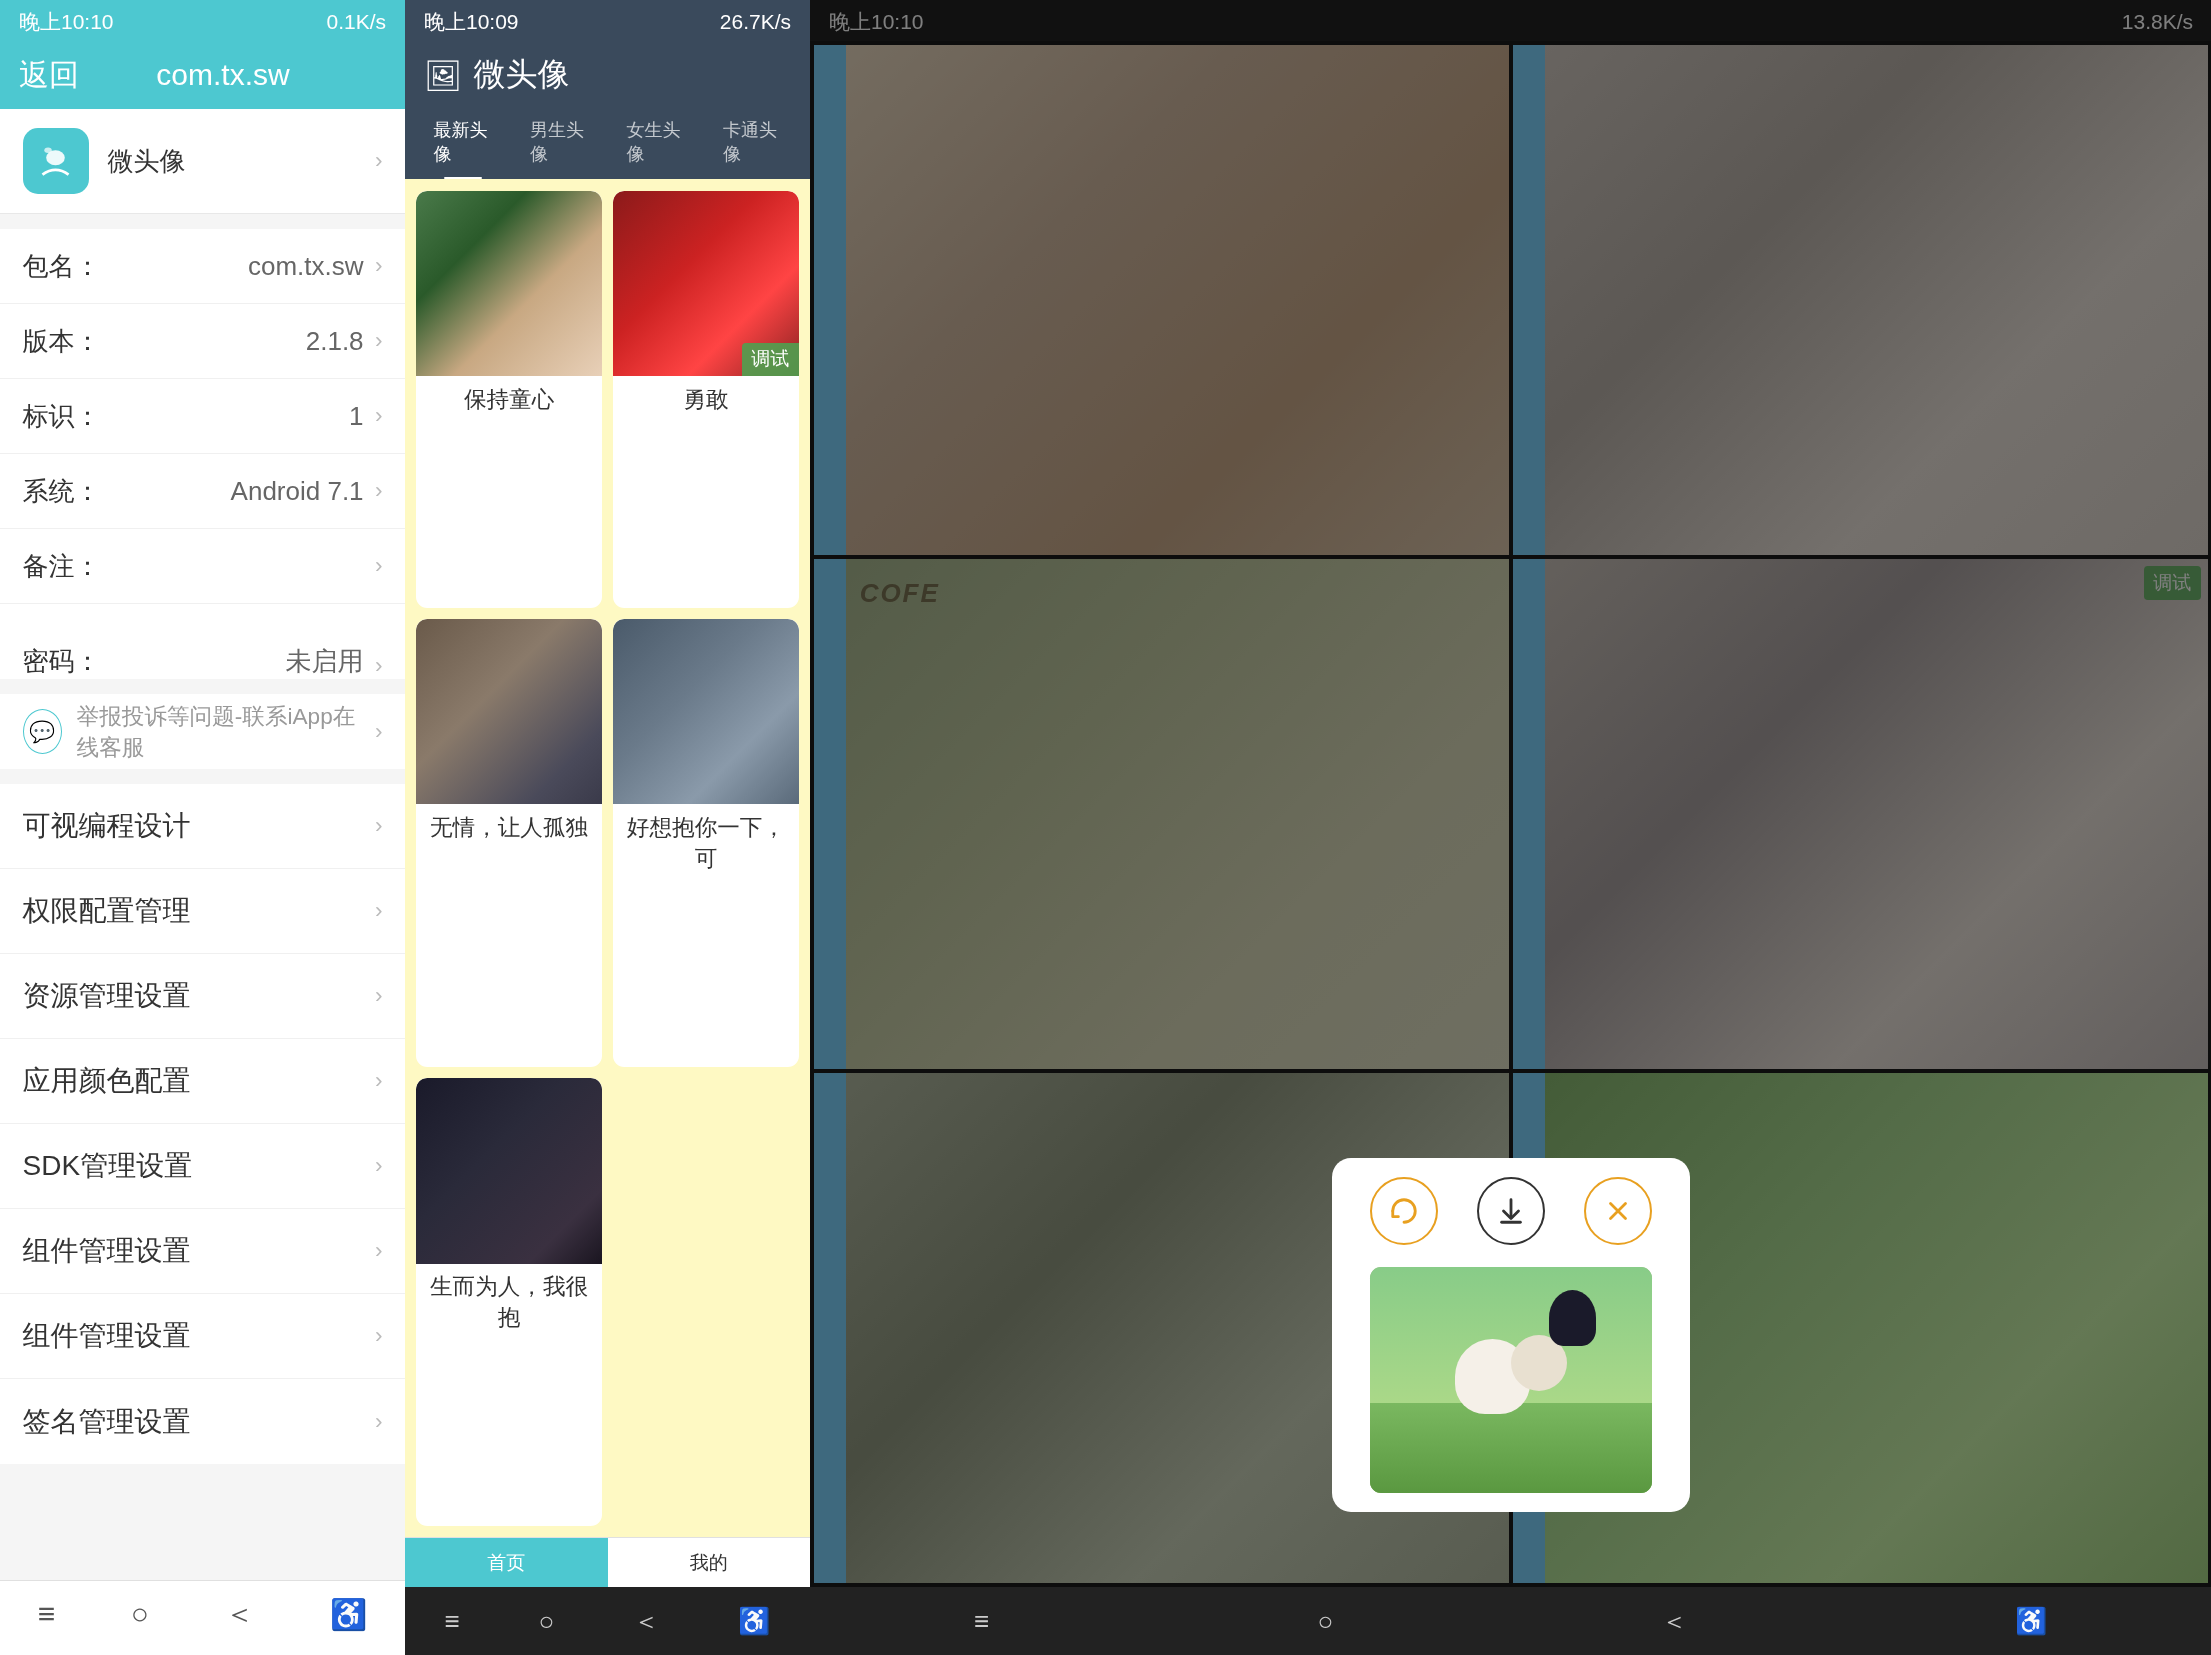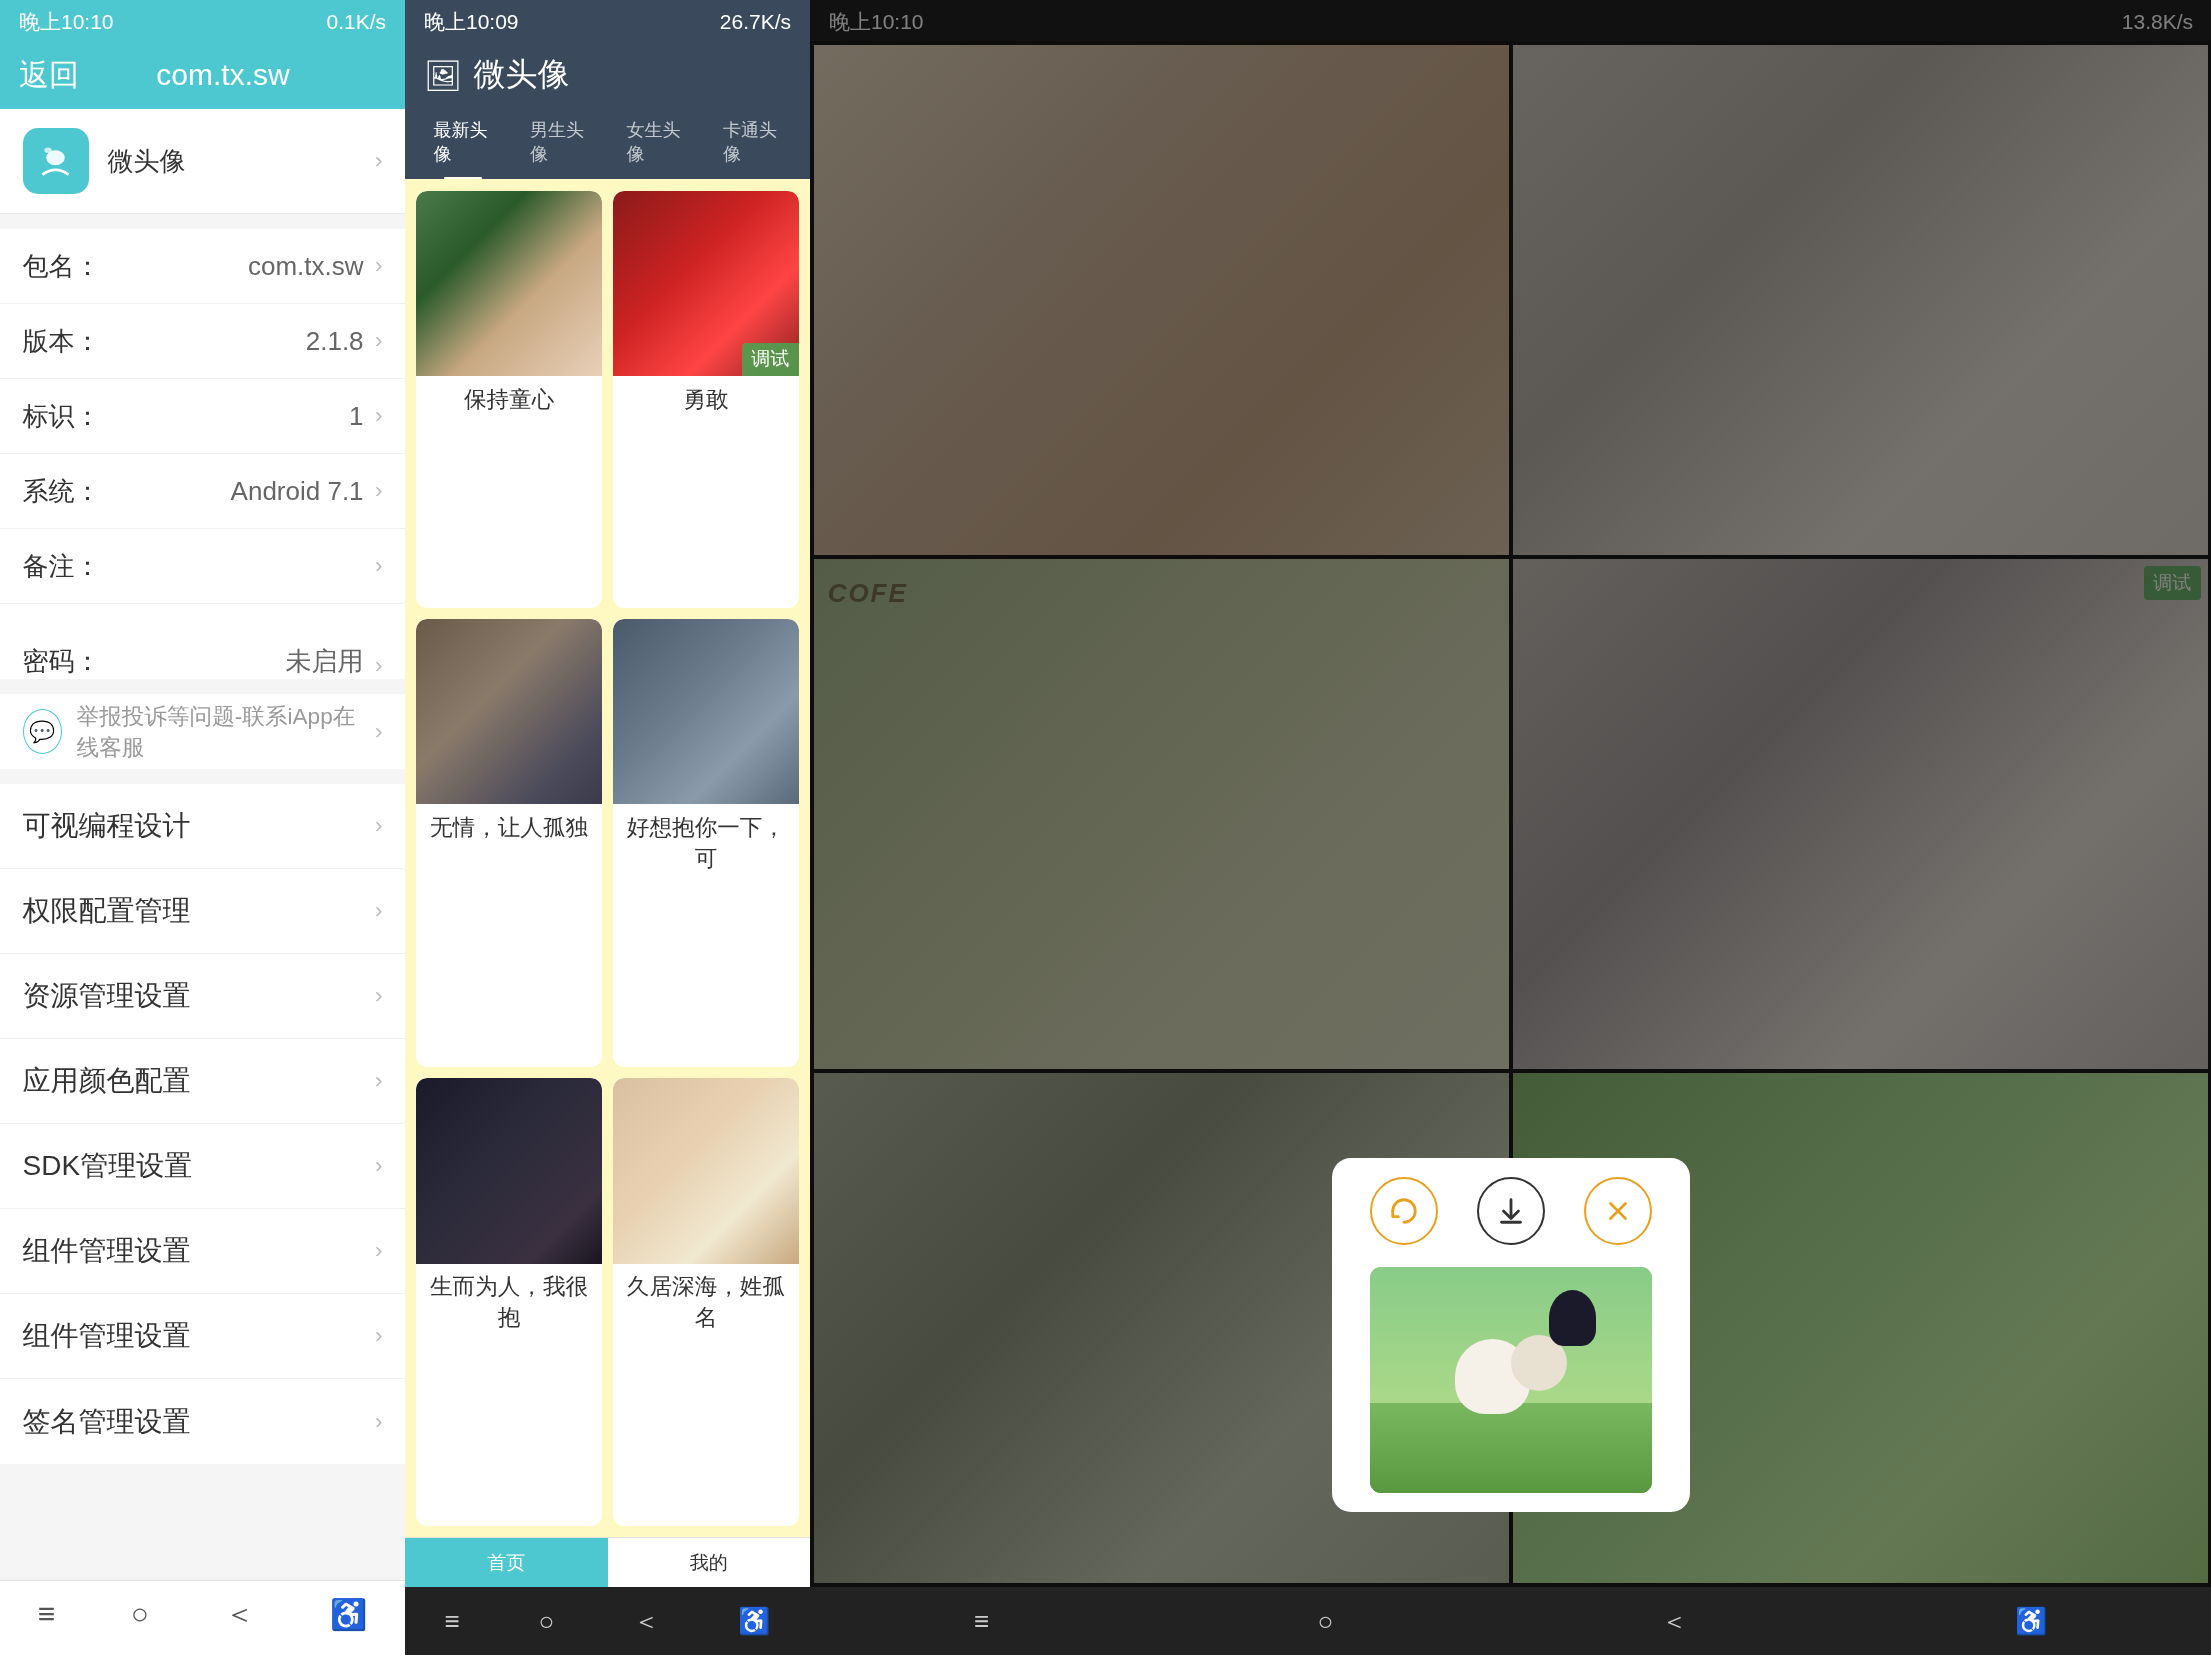--- a/index.html
+++ b/index.html
@@ -309,20 +309,21 @@
       display: grid;
       grid-template-columns: 1fr 1fr;
       gap: 3.8px;
       padding: 3.8px;
       overflow-y: auto;
     }
     .p3-item {
       position: relative;
       background: #7dd3fc;
       overflow: hidden;
+      padding-left: 32px;
     }
     .p3-item-inner {
       width: 100%;
       padding-bottom: 100%;
       position: relative;
       overflow: hidden;
     }
     .p3-debug-badge {
       position: absolute;
       top: 7.5px;
@@ -568,26 +569,20 @@
           <div style="position: absolute; inset: 0px; background: linear-gradient(135deg, rgb(74, 90, 106) 0%, rgb(106, 122, 138) 40%, rgb(138, 154, 170) 70%, rgb(90, 106, 122) 100%);"></div>
         </div>
         <div class="grid-item-caption">好想抱你一下，可</div>
       </div>
       <div class="grid-item">
         <div style="width: 100%; padding-bottom: 100%; position: relative; overflow: hidden; border-radius: 11.3px 11.3px 0px 0px;">
           <div style="position: absolute; inset: 0px; background: linear-gradient(135deg, rgb(26, 26, 42) 0%, rgb(42, 42, 58) 40%, rgb(58, 48, 64) 80%, rgb(26, 21, 32) 100%);"></div>
         </div>
         <div class="grid-item-caption">生而为人，我很抱</div>
       </div>
-      <div class="grid-item">
-        <div style="width: 100%; padding-bottom: 100%; position: relative; overflow: hidden; border-radius: 11.3px 11.3px 0px 0px;">
-          <div style="position: absolute; inset: 0px; background: linear-gradient(135deg, rgb(216, 192, 160) 0%, rgb(232, 208, 176) 40%, rgb(240, 232, 208) 70%, rgb(200, 168, 128) 100%);"></div>
-        </div>
-        <div class="grid-item-caption">久居深海，姓孤名</div>
-      </div>
     </div>
 
   <div class="panel2-bottom" id="panel2-bottom-tabs">
   <div class="panel2-bottom-tab active">首页</div>
       <div class="panel2-bottom-tab">我的</div>
     </div>
   <div class="panel2-bottom-nav">
     <span class="nav-icon">≡</span>
     <span class="nav-icon">○</span>
     <span class="nav-icon">＜</span>

